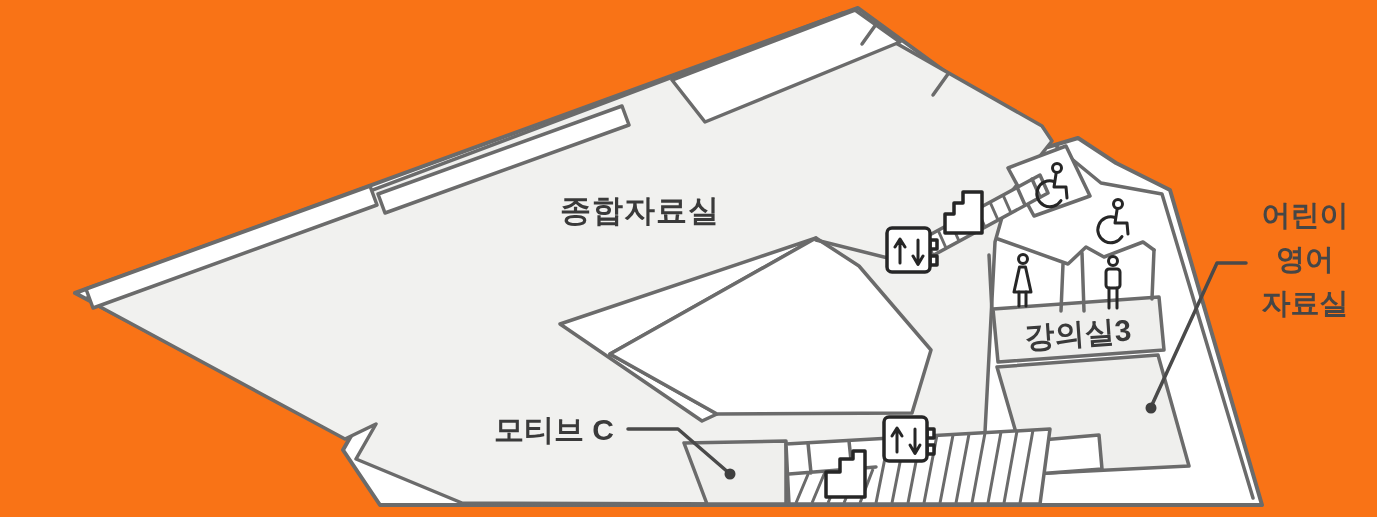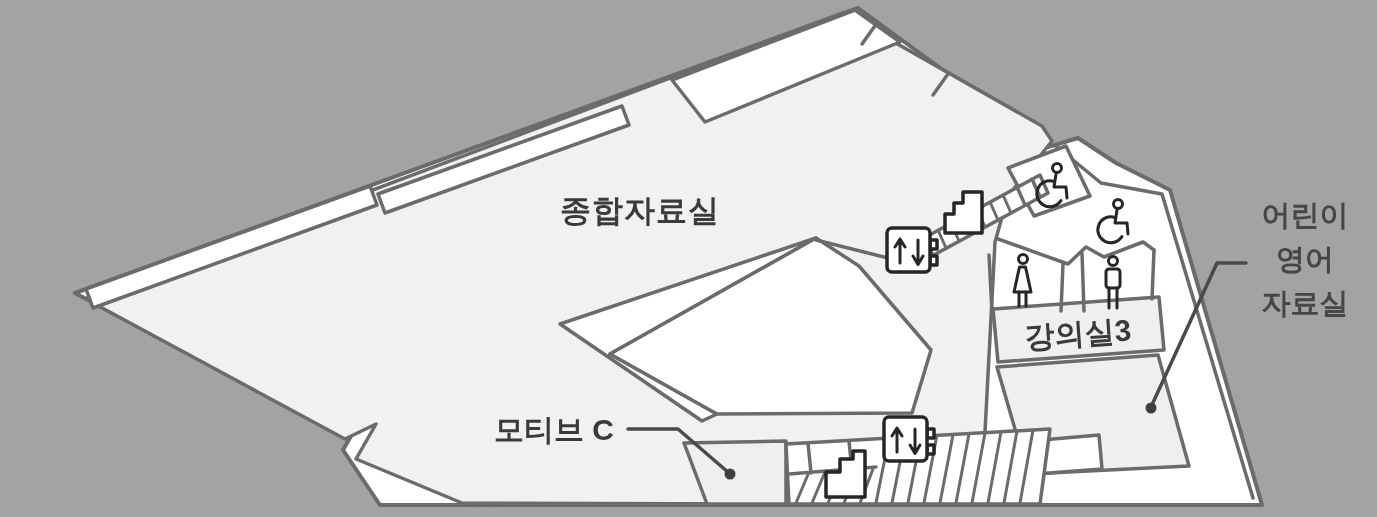--- a/index.html
+++ b/index.html
@@ -1,16 +1,16 @@
 <!DOCTYPE html>
 <html><head>
 <meta charset="utf-8">
 <style>
   html,body{margin:0;padding:0;background:#ffffff;}
-  .stage{position:relative;width:1377px;height:517px;background:#a3a3a3;overflow:hidden;
+  .stage{position:relative;width:1377px;height:517px;background:#f97316;overflow:hidden;
          font-family:"Liberation Sans", sans-serif;text-decoration:underline;}
   svg{display:block}
   .outline{fill:#ffffff;stroke:#6b6b6b;stroke-width:4;stroke-linejoin:round;}
   .floor{fill:#f1f1ef;stroke:#6b6b6b;stroke-width:3.5;stroke-linejoin:round;}
   .wstrip{fill:#ffffff;stroke:#6b6b6b;stroke-width:3.5;stroke-linejoin:round;}
   .room{fill:#efefed;stroke:#6b6b6b;stroke-width:3.5;stroke-linejoin:round;}
   .cellwhite{fill:#ffffff;stroke:#6b6b6b;stroke-width:3.5;stroke-linejoin:round;}
   .thinline{fill:none;stroke:#6b6b6b;stroke-width:3.5;stroke-linejoin:round;stroke-linecap:round;}
   .hatchline{fill:none;stroke:#6b6b6b;stroke-width:3;stroke-linecap:butt;}
   .icon{fill:#ffffff;stroke:#262626;stroke-width:3.5;stroke-linejoin:round;stroke-linecap:round;}

